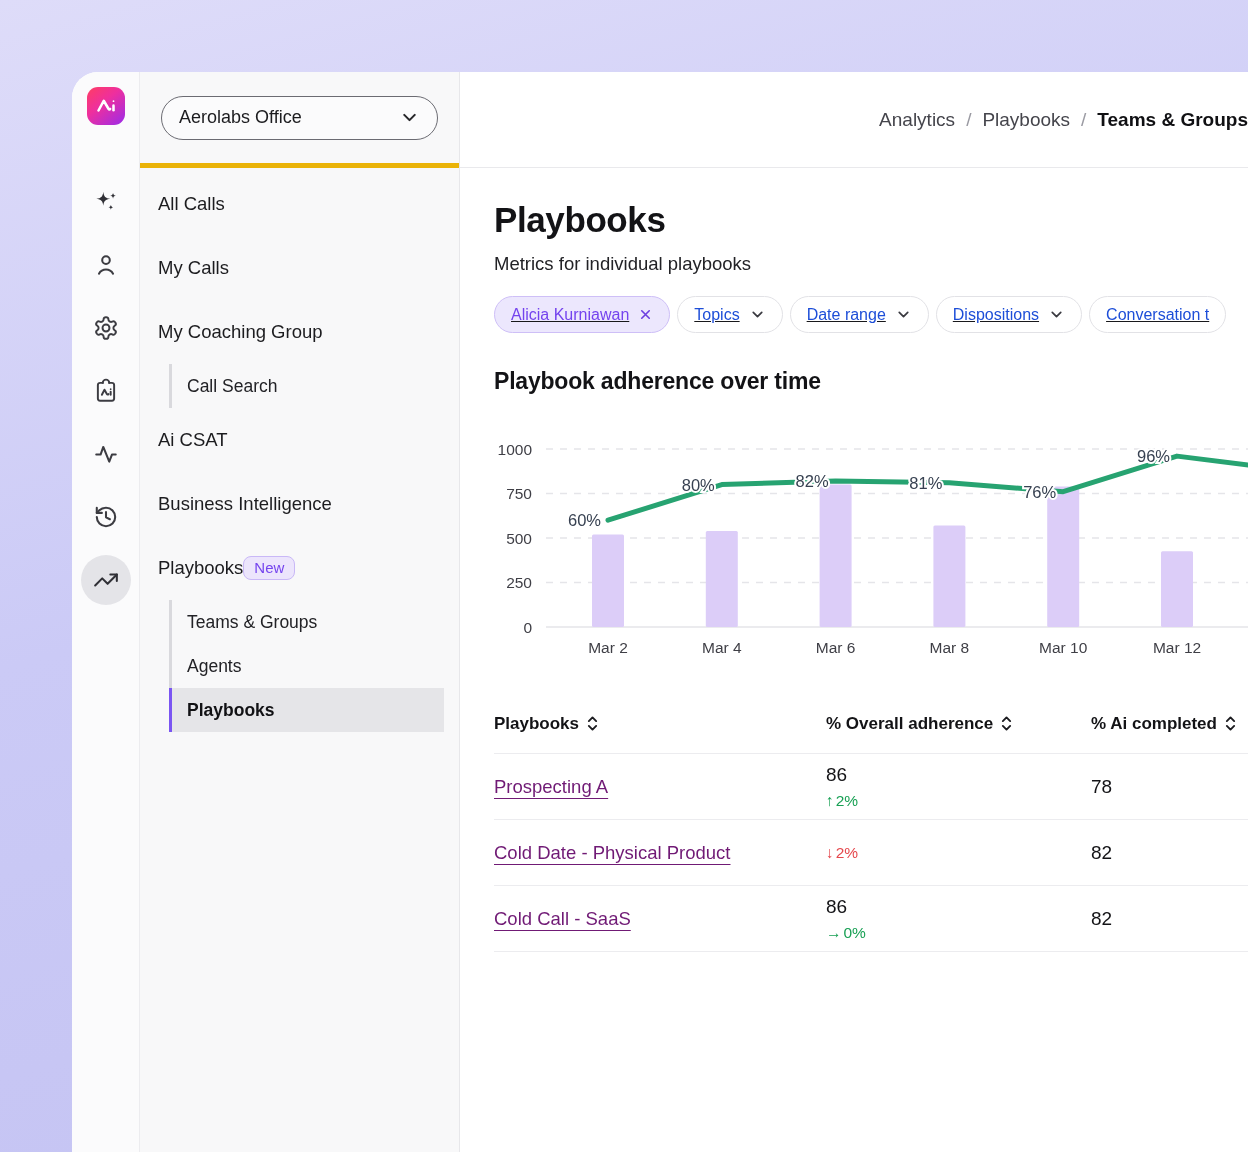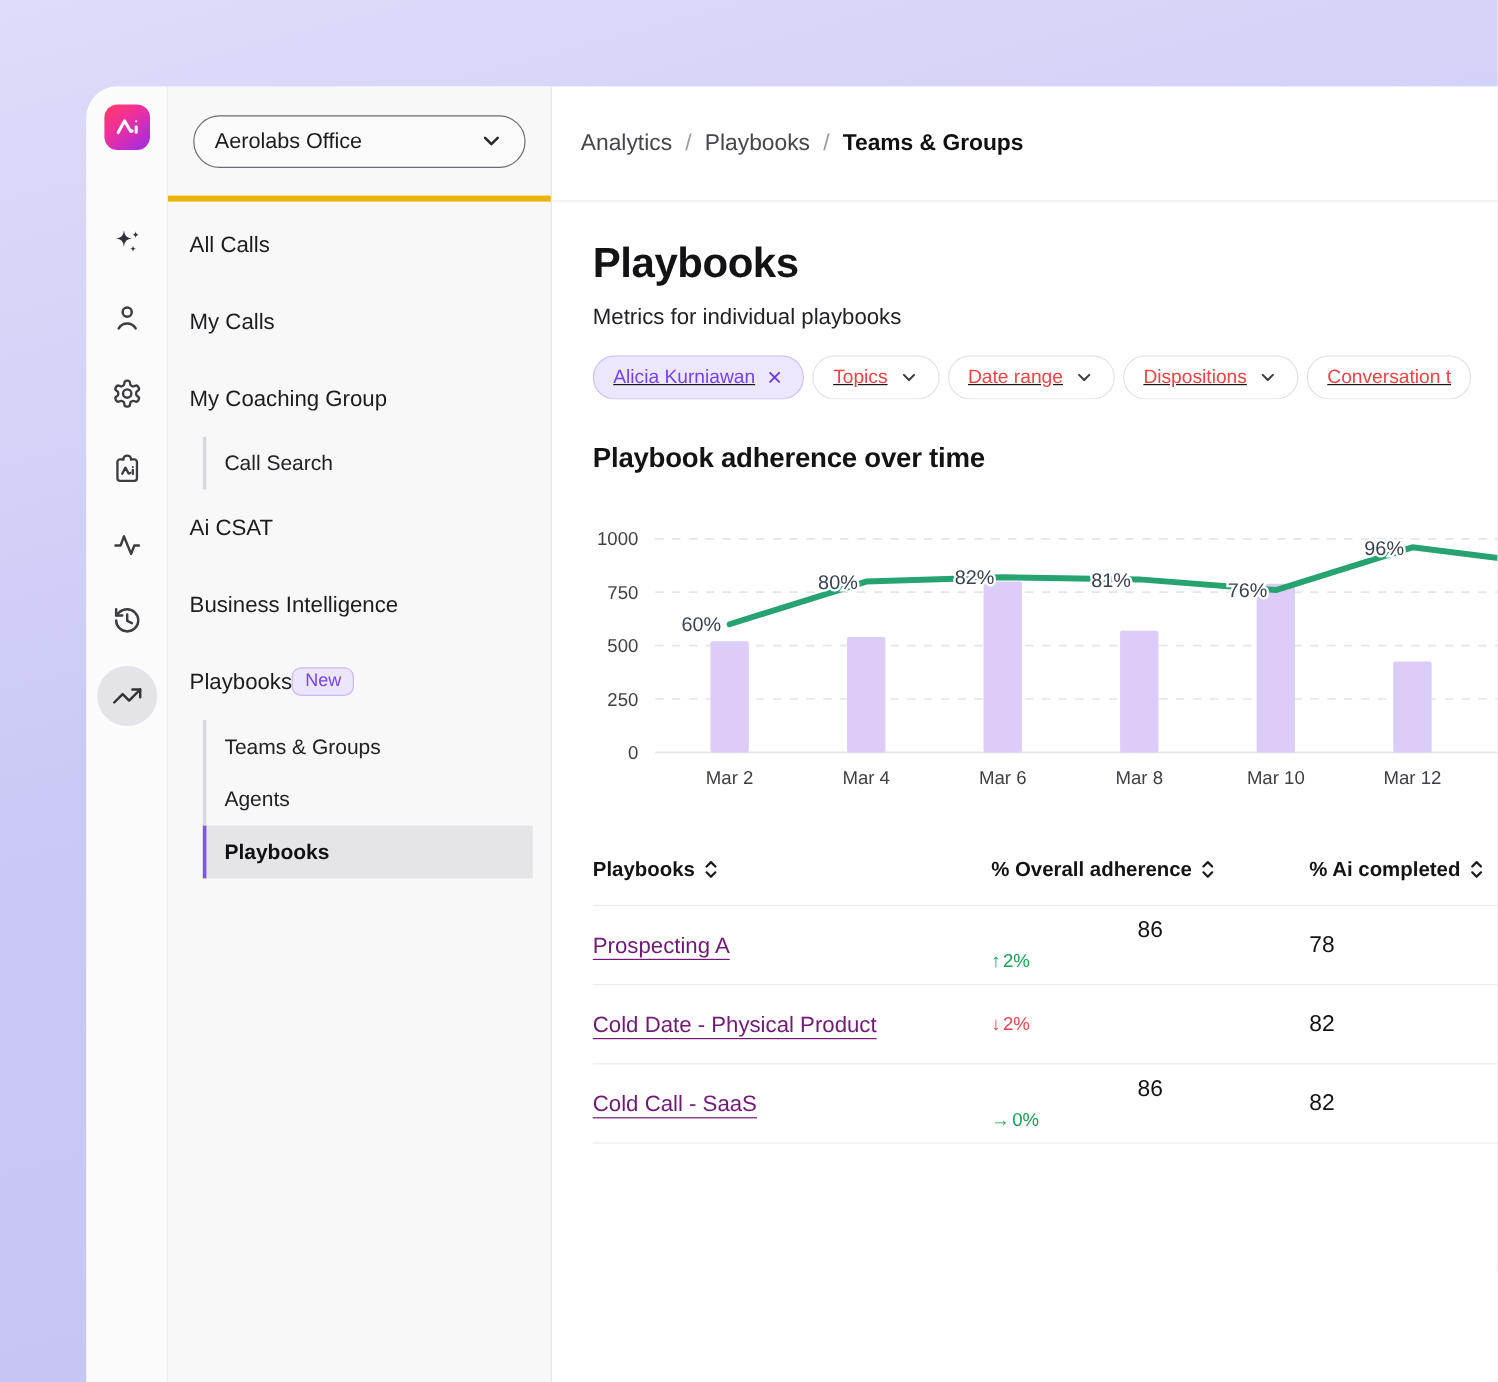--- a/index.html
+++ b/index.html
@@ -44,46 +44,46 @@
   }
   .nav-sub-item.selected {
     border-left-color:#7a55f2; background:#e5e5e8; font-weight:bold; color:#111114;
   }
   .badge-new {
     margin-left:0; background:#ece5fc; color:#7544ee; border:1px solid #c9b8f7;
     border-radius:8px; padding:3px 10px 4px; font-size:15px; line-height:1;
   }
   
   .main { flex:1 1 auto; min-width:0; display:flex; flex-direction:column; background:#fff; }
-  .main-header { height:96px; flex:0 0 96px; border-bottom:1px solid #e9e9ec; display:flex; align-items:center; padding-left:24px; font-size:19px; }
+  .main-header { height:96px; flex:0 0 96px; border-bottom:1px solid #e9e9ec; display:flex; align-items:center; padding-left:24px; font-size:19px;justify-content:flex-end; }
   .crumb { color:#45454c; cursor:pointer; }
   .crumb-sep { color:#9a9aa2; margin:0 11px; }
   .crumb-current { color:#101013; font-weight:bold; }
   .content { padding:32px 0 0 34px; }
   h1.page-title { font-size:35px; font-weight:bold; letter-spacing:-0.4px; color:#131316; }
   .subtitle { font-size:18.5px; color:#222226; margin-top:13px; }
   .filters { display:flex; gap:7px; margin-top:21px; overflow:hidden; white-space:nowrap;text-decoration:underline; }
   .chip {
     height:37px; border-radius:19px; border:1px solid #e2e2e6; background:#fff;
-    display:flex; align-items:center; gap:9px; padding:0 16px; font-size:16px; color:#ef4444;
+    display:flex; align-items:center; gap:9px; padding:0 16px; font-size:16px; color:#1d4ed8;
     cursor:pointer; flex:0 0 auto;
   }
   .chip svg { width:17px; height:17px; color:#3a3a40; }
   .chip.active { background:#ece7fd; border-color:#cebff7; color:#7443ee; }
   .chip.active svg { color:#6d3fe0; width:15px; height:15px; }
   .section-title { font-size:23px; font-weight:bold; color:#131316; margin-top:35px; letter-spacing:-0.2px; }
   .chart-wrap { margin-top:42px; width:755px; }
   
   .table { margin-top:28px; width:755px; }
   .t-head { display:grid; grid-template-columns:332px 265px 1fr; align-items:center; height:60px; border-bottom:1px solid #ececef; }
   .t-head .th { font-size:17px; font-weight:bold; color:#131316; display:flex; align-items:center; gap:7px; cursor:pointer; }
   .sort-icon svg { width:13px; height:17px; display:block; color:#1b1b1f; }
   .t-row { display:grid; grid-template-columns:332px 265px 1fr; align-items:center; height:66px; border-bottom:1px solid #ececef; }
   .cell-link { font-size:18.5px; color:#701a75; text-decoration:underline; text-underline-offset:5px; text-decoration-thickness:1.2px; cursor:pointer; justify-self:start; }
-  .metric { display:flex; flex-direction:column; gap:6px;text-align:center; }
+  .metric { display:flex; flex-direction:column; gap:6px; }
   .metric .num { font-size:19px; color:#131316; }
   .change { font-size:15.5px; display:flex; align-items:center; gap:2px; }
   .change.up, .change.flat { color:#18a054; }
   .change.down { color:#e5484d; }
   .cell-num { font-size:19px; color:#131316; }
 </style>
 </head>
 <body>
 
 <div class="app-window">

